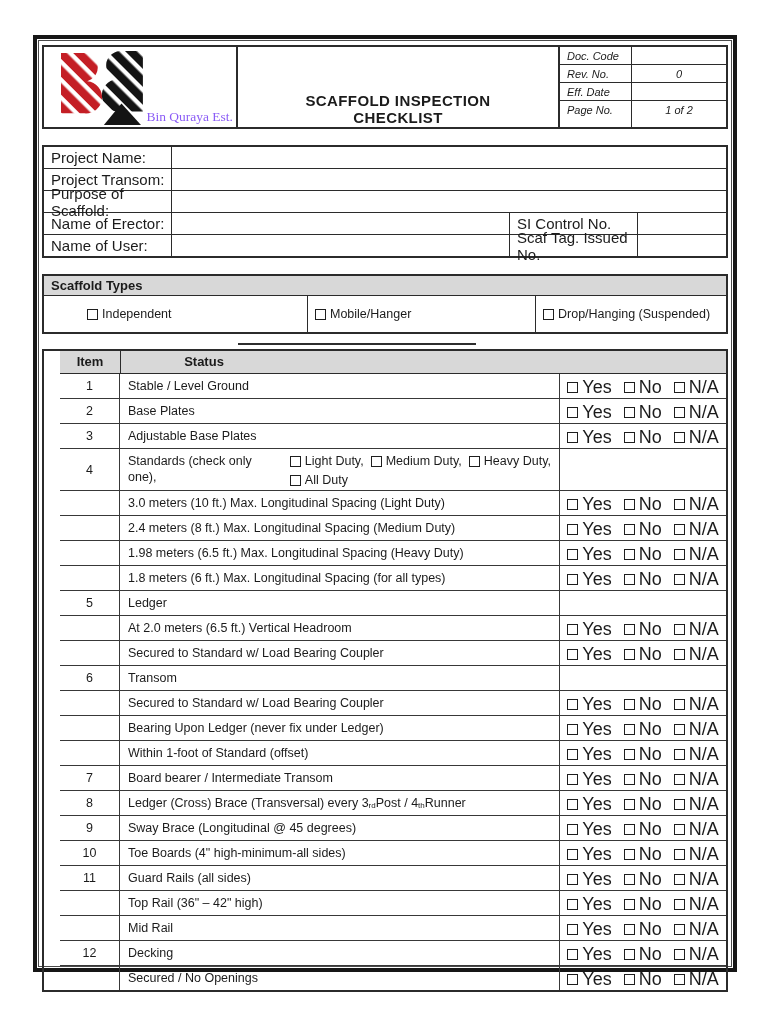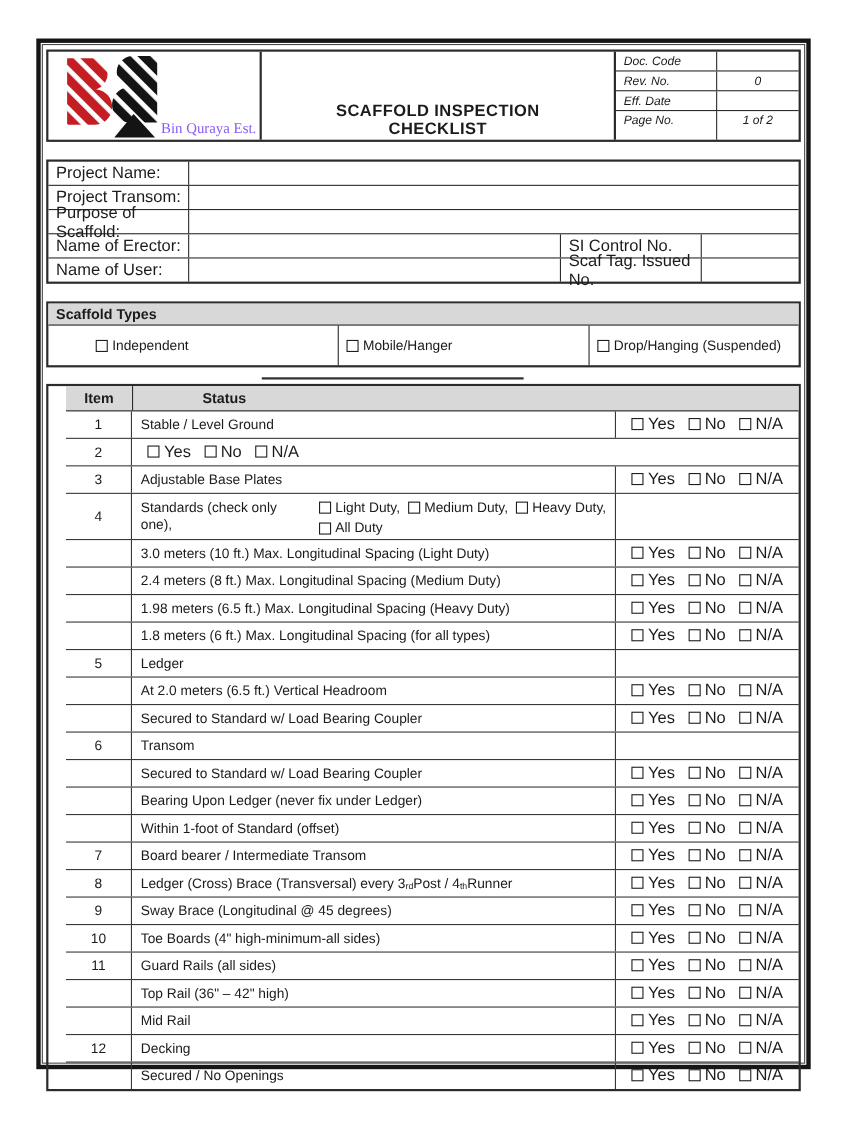--- a/index.html
+++ b/index.html
@@ -25,21 +25,21 @@
     font-family:"Liberation Serif", serif;font-size:13.5px;color:#8b5cf6;
   }
   .title-cell{
     flex:1;border-right:2px solid var(--line);display:flex;flex-direction:column;
     align-items:center;justify-content:flex-end;text-align:center;
     font-weight:bold;font-size:15px;letter-spacing:.4px;line-height:1.18;
   }
   .docinfo{width:166px;flex:none;display:flex;flex-direction:column;font-style:italic;font-size:11px;}
   .doc-row{display:flex;border-bottom:1px solid var(--line);flex:1;}
   .doc-row:last-child{border-bottom:none;flex:1.5;}
-  .doc-label{width:92px;box-sizing:border-box;border-right:1px solid var(--line);padding:3px 0 0 7px;}
+  .doc-label{width:72px;box-sizing:border-box;border-right:1px solid var(--line);padding:3px 0 0 7px;}
   .doc-value{flex:1;text-align:center;padding-top:3px;}
   .gap16{height:16px;flex:none;}
   
   .project-table{border:2px solid var(--line);flex:none;font-size:15px;}
   .p-row{display:flex;height:21px;border-bottom:1px solid var(--line);}
   .p-row:last-child{border-bottom:none;}
   .p-label{width:128px;flex:none;box-sizing:border-box;border-right:1px solid var(--line);padding-left:7px;display:flex;align-items:center;}
   .p-value{flex:1;}
   .p-value.with-right{border-right:1px solid var(--line);}
   .p-rlabel{width:128px;flex:none;box-sizing:border-box;border-right:1px solid var(--line);padding-left:7px;display:flex;align-items:center;}
@@ -58,21 +58,21 @@
   .cl-header{display:flex;background:var(--gray);font-weight:bold;font-size:13px;height:22px;line-height:22px;border-bottom:1px solid var(--line);}
   .cl-h-item{width:60px;flex:none;border-right:1px solid var(--line);text-align:center;}
   .cl-h-desc{flex:1;border-right:1px solid var(--line);text-align:center;}
   .cl-h-status{width:166px;flex:none;text-align:center;}
   .cl-row{display:flex;border-bottom:1px solid #383838;min-height:24px;}
   .cl-row:last-child{border-bottom:none;}
   .cl-row.tall{min-height:38px;}
   .cl-item{width:60px;flex:none;box-sizing:border-box;border-right:1px solid #383838;display:flex;align-items:center;justify-content:center;font-size:12.5px;}
   .cl-desc{flex:1;box-sizing:border-box;border-right:1px solid #383838;padding:2px 8px;font-size:12.5px;display:flex;align-items:center;}
   .cl-desc.top{align-items:flex-start;padding-top:4px;line-height:16px;}
-  .cl-status{width:166px;flex:none;box-sizing:border-box;display:flex;justify-content:center;align-items:flex-start;padding-top:3px;gap:12px;font-size:15px;}
+  .cl-status{width:166px;flex:none;box-sizing:border-box;display:flex;justify-content:center;align-items:flex-start;padding-top:3px;gap:12px;font-size:18px;}
   .opt{display:inline-flex;align-items:center;gap:4px;white-space:nowrap;}
   .cb{width:9px;height:9px;border:1.5px solid #1e1e1e;display:inline-block;flex:none;box-sizing:content-box;background:#fff;}
   .opt-stack{margin-left:16px;display:flex;flex-direction:column;gap:3px;}
   .opt-line{display:flex;align-items:center;gap:7px;}
   .sm{font-size:8px;align-self:flex-end;line-height:10px;padding-bottom:2px;}
   .tail{flex:1;}
 </style>
 </head>
 <body style="--logo-red: #c41e25; --logo-black: #141414; --gray: #d8d8d8;">
 
@@ -200,20 +200,21 @@
                 <span>No</span>
               </span>
               <span class="opt">
                 <span class="cb"></span>
                 <span>N/A</span>
               </span>
             </div>
           </div>
           <div class="cl-row">
             <div class="cl-item">2</div>
+            <div class="cl-desc">Base Plates</div>
             <div class="cl-status">
               <span class="opt">
                 <span class="cb"></span>
                 <span>Yes</span>
               </span>
               <span class="opt">
                 <span class="cb"></span>
                 <span>No</span>
               </span>
               <span class="opt">

